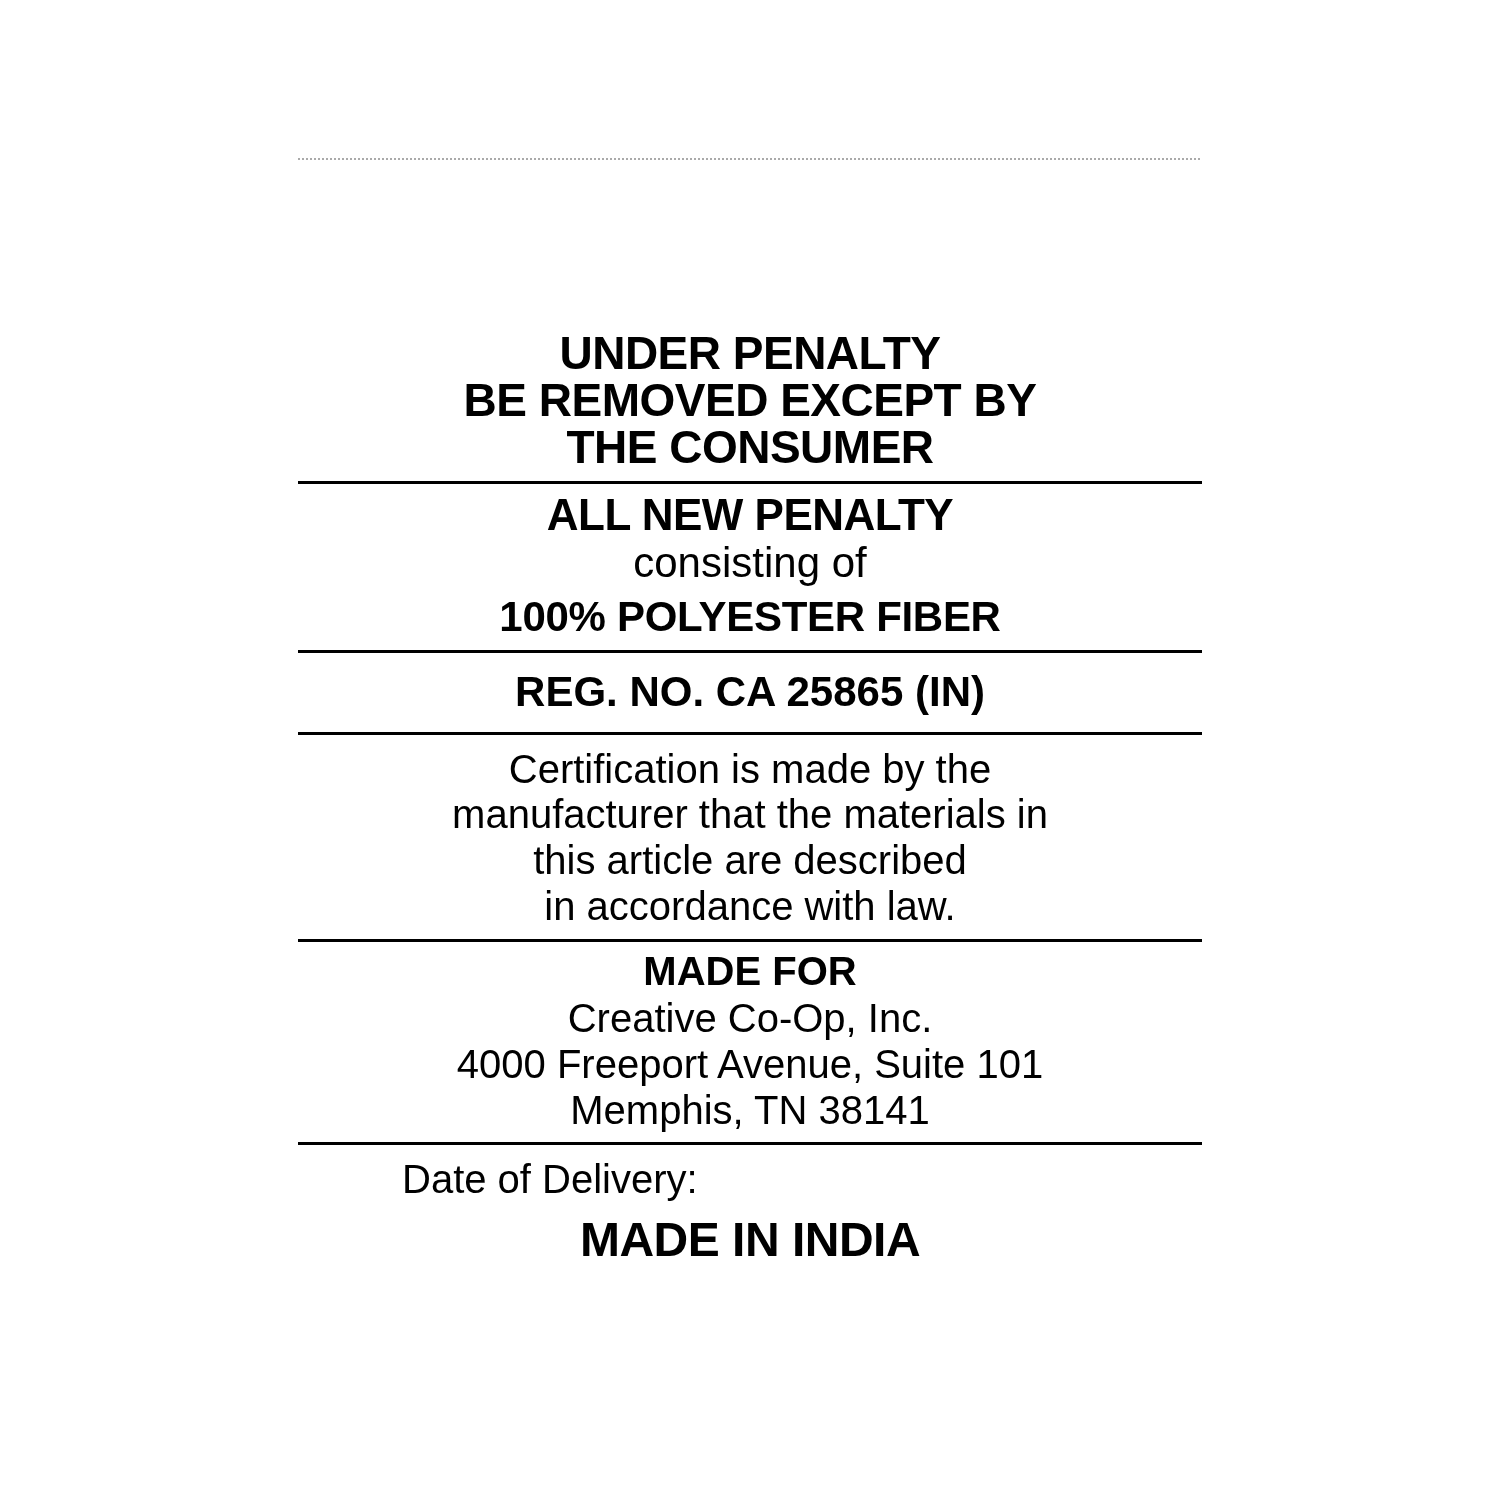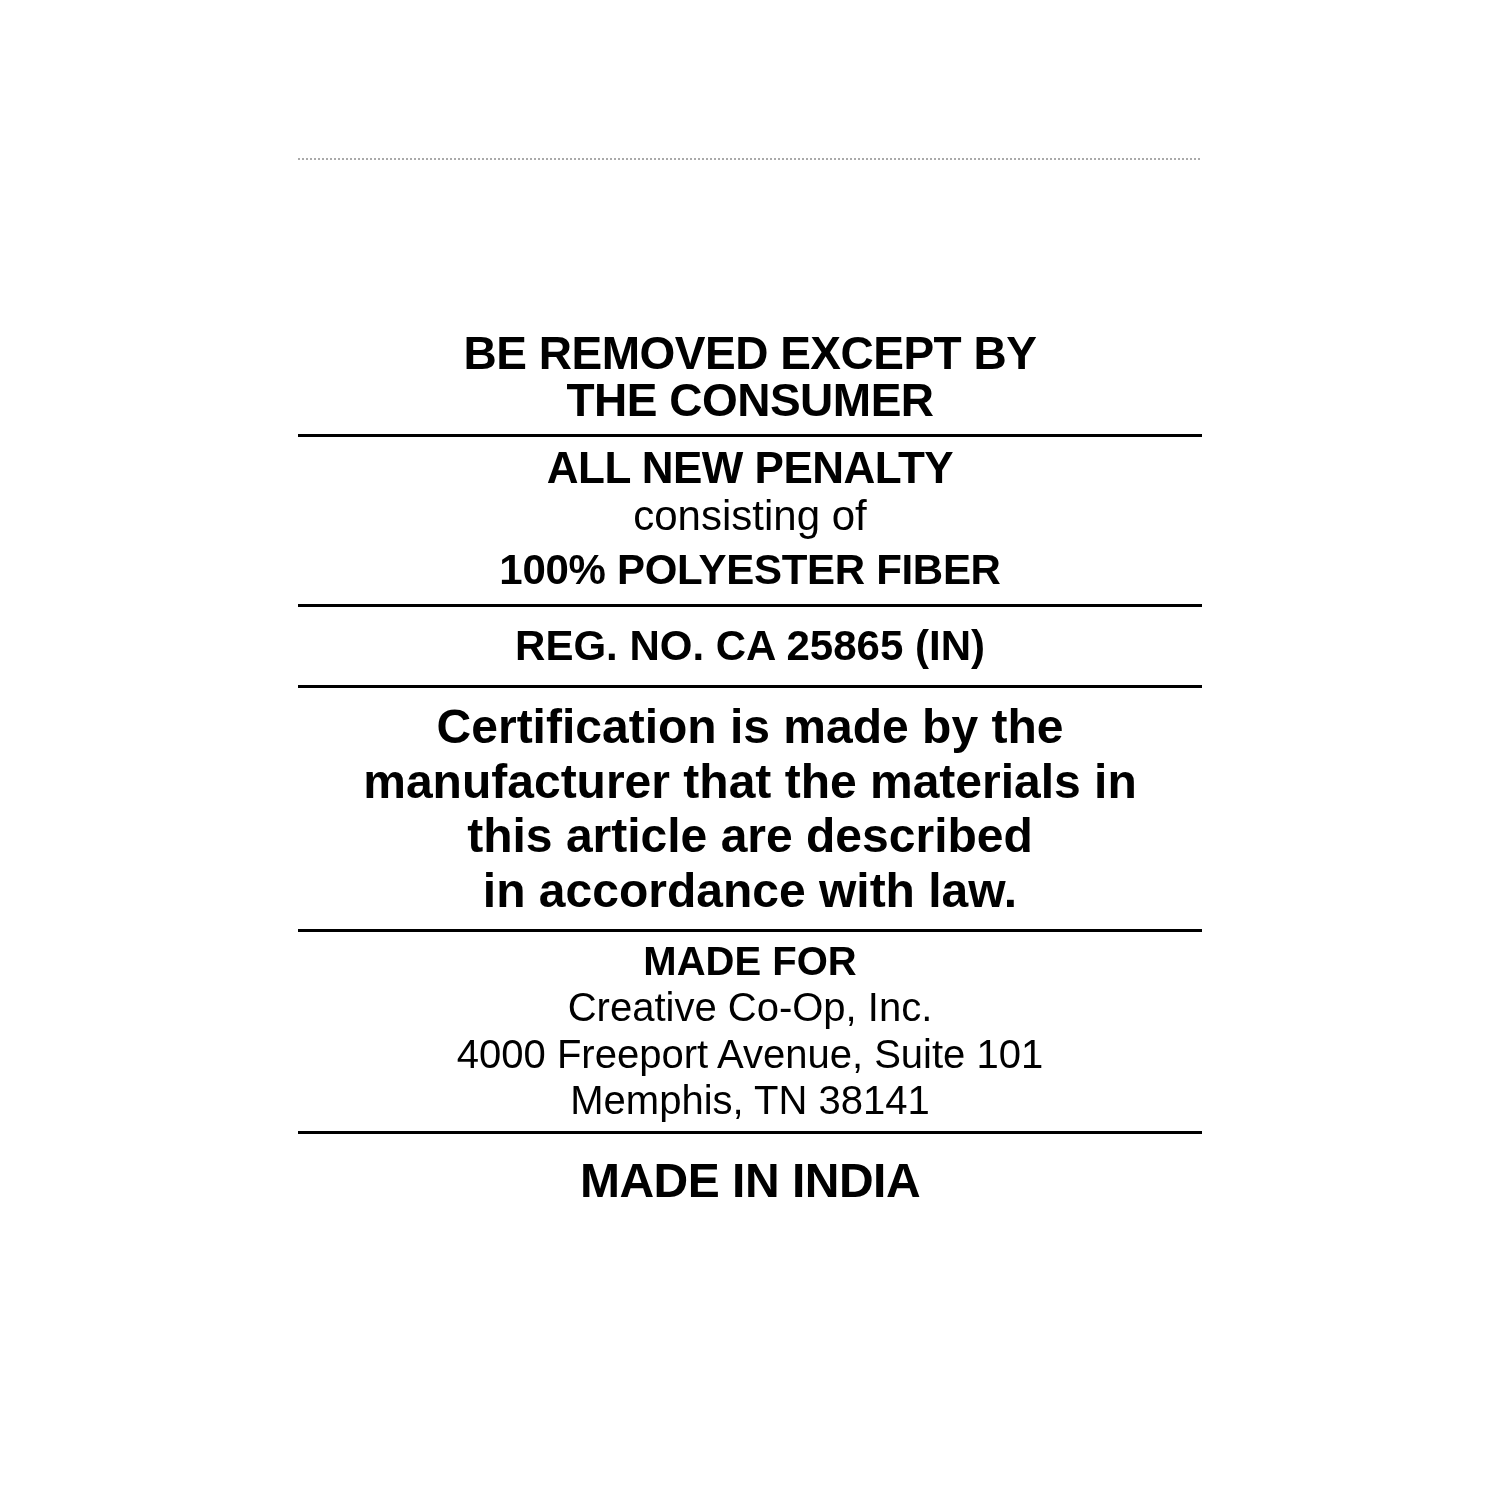--- a/index.html
+++ b/index.html
@@ -86,22 +86,22 @@
   }
 
   .reg {
     font-weight: bold;
     font-size: 42px;
     line-height: 1.2;
     padding: 14px 0 14px 0;
   }
 
   .certification {
-    font-weight: bold;
-    font-size: 48px;
+    font-weight: normal;
+    font-size: 40px;
     line-height: 1.14;
     padding: 12px 0 10px 0;
   }
 
   .made-for-head {
     font-weight: bold;
     font-size: 40px;
     line-height: 1.16;
   }
   .made-for-line {
@@ -134,20 +134,21 @@
 </head>
 <body>
 
 <div class="tag">
 
   <div class="perforation"></div>
 
   <div class="label-body">
 
     <div class="section penalty">
+      <span class="line">UNDER PENALTY</span>
       <span class="line">BE REMOVED EXCEPT BY</span>
       <span class="line">THE CONSUMER</span>
     </div>
 
     <hr class="rule">
 
     <div class="section">
       <span class="line material-head">ALL NEW PENALTY</span>
       <span class="line material-sub">consisting of</span>
       <span class="line material-fiber">100% POLYESTER FIBER</span>
@@ -173,17 +174,18 @@
     <div class="section">
       <span class="line made-for-head">MADE FOR</span>
       <span class="line made-for-line">Creative Co-Op, Inc.</span>
       <span class="line made-for-line">4000 Freeport Avenue, Suite 101</span>
       <span class="line made-for-line">Memphis, TN 38141</span>
     </div>
 
     <hr class="rule">
 
     <div class="section bottom">
+      <span class="date-line">Date of Delivery:</span>
       <span class="origin">MADE IN INDIA</span>
     </div>
 
   </div>
 </div>
 
 </body></html>

